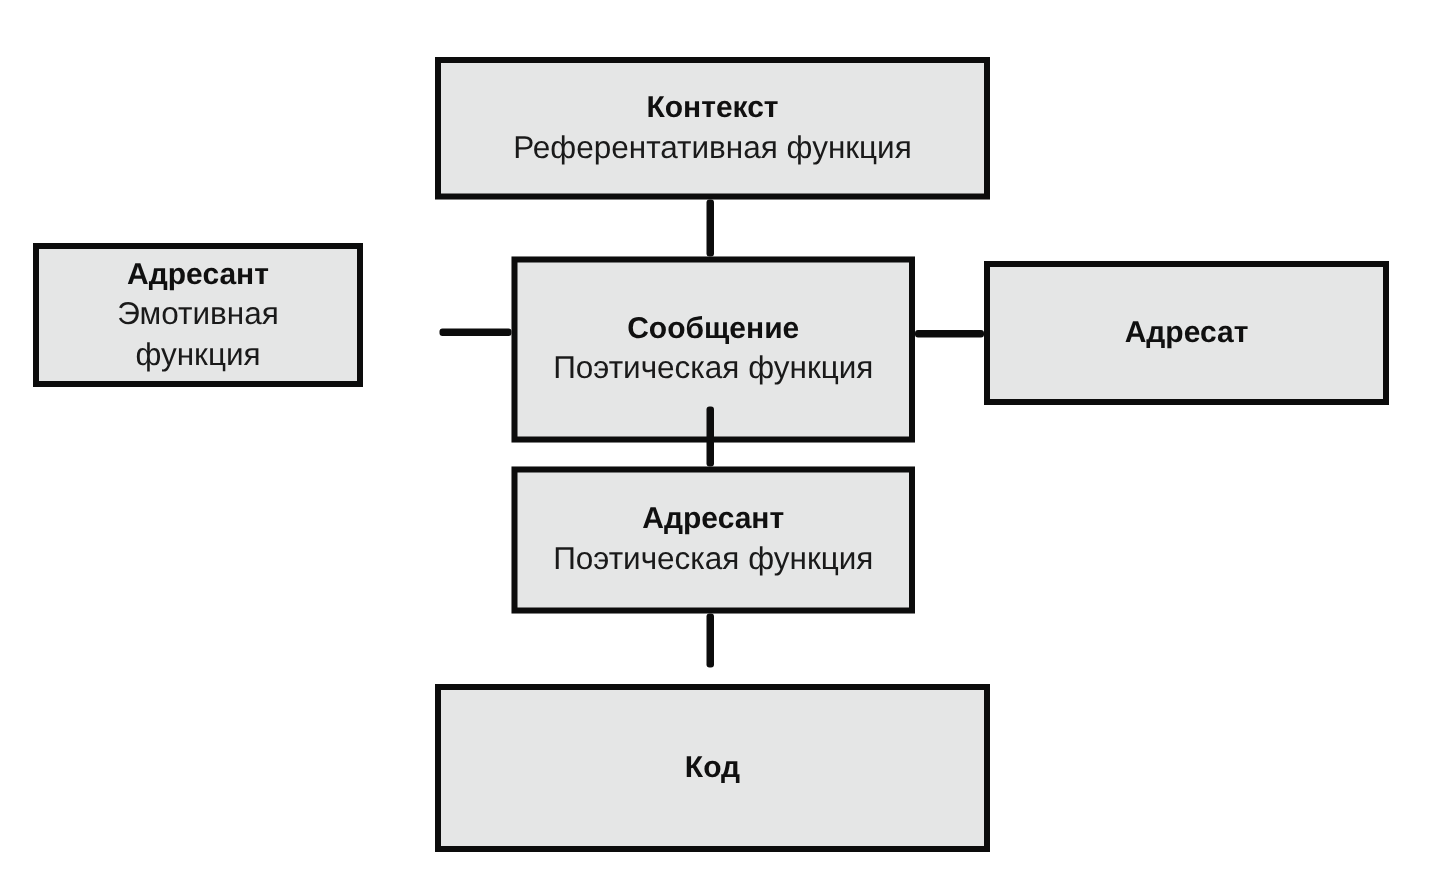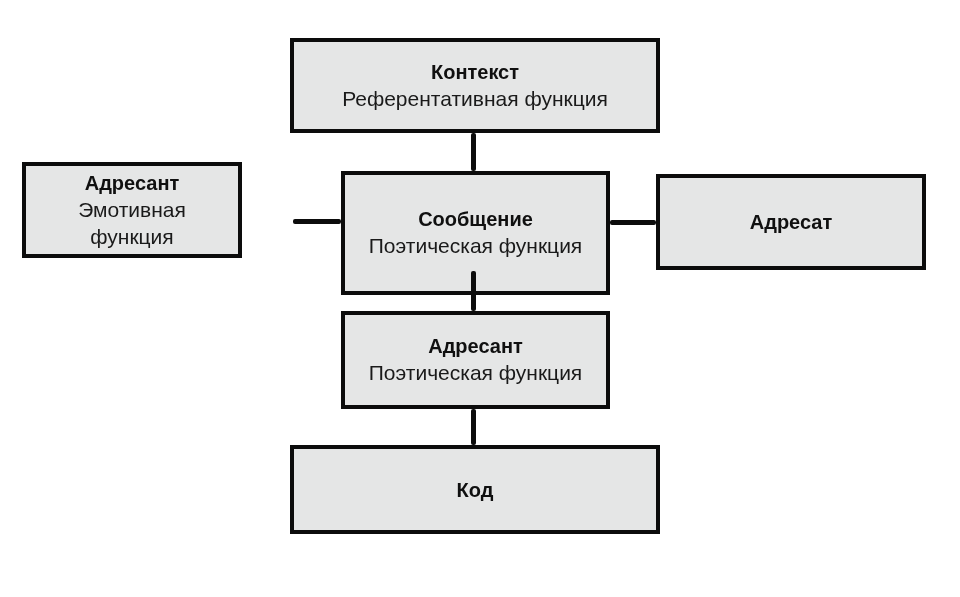--- a/index.html
+++ b/index.html
@@ -43,21 +43,21 @@
     background: #0c0c0c;
     border-radius: 2px;
   }
 
   
   #node-context   { left: 290px; top: 38px;  width: 370px; height: 95px; }
   #node-addresser { left: 22px;  top: 162px; width: 220px; height: 96px; }
   #node-message   { left: 341px; top: 171px; width: 269px; height: 124px; align-items: center; }
   #node-addressee { left: 656px; top: 174px; width: 270px; height: 96px; }
   #node-contact   { left: 341px; top: 311px; width: 269px; height: 98px; }
-  #node-code      { left: 290px; top: 445px; width: 370px; height: 89px; }
+  #node-code      { left: 290px; top: 456px; width: 370px; height: 112px; }
 
   
   #conn-context-message   { left: 471px; top: 133px; width: 5px;  height: 38px; }
   #conn-addresser-message { left: 293px; top: 219px; width: 48px; height: 5px; }
   #conn-message-addressee { left: 610px; top: 220px; width: 46px; height: 5px; }
   #conn-message-contact   { left: 471px; top: 271px; width: 5px;  height: 40px; }
   #conn-contact-code      { left: 471px; top: 409px; width: 5px;  height: 36px; }
 </style>
 </head>
 <body>

